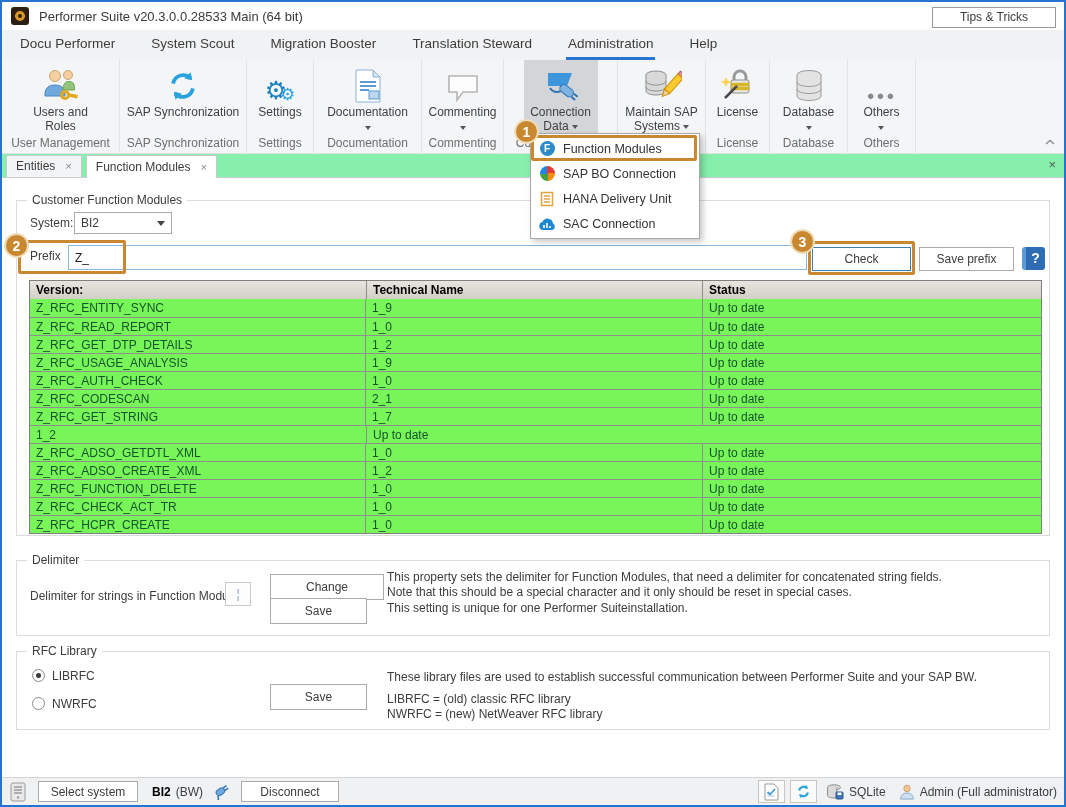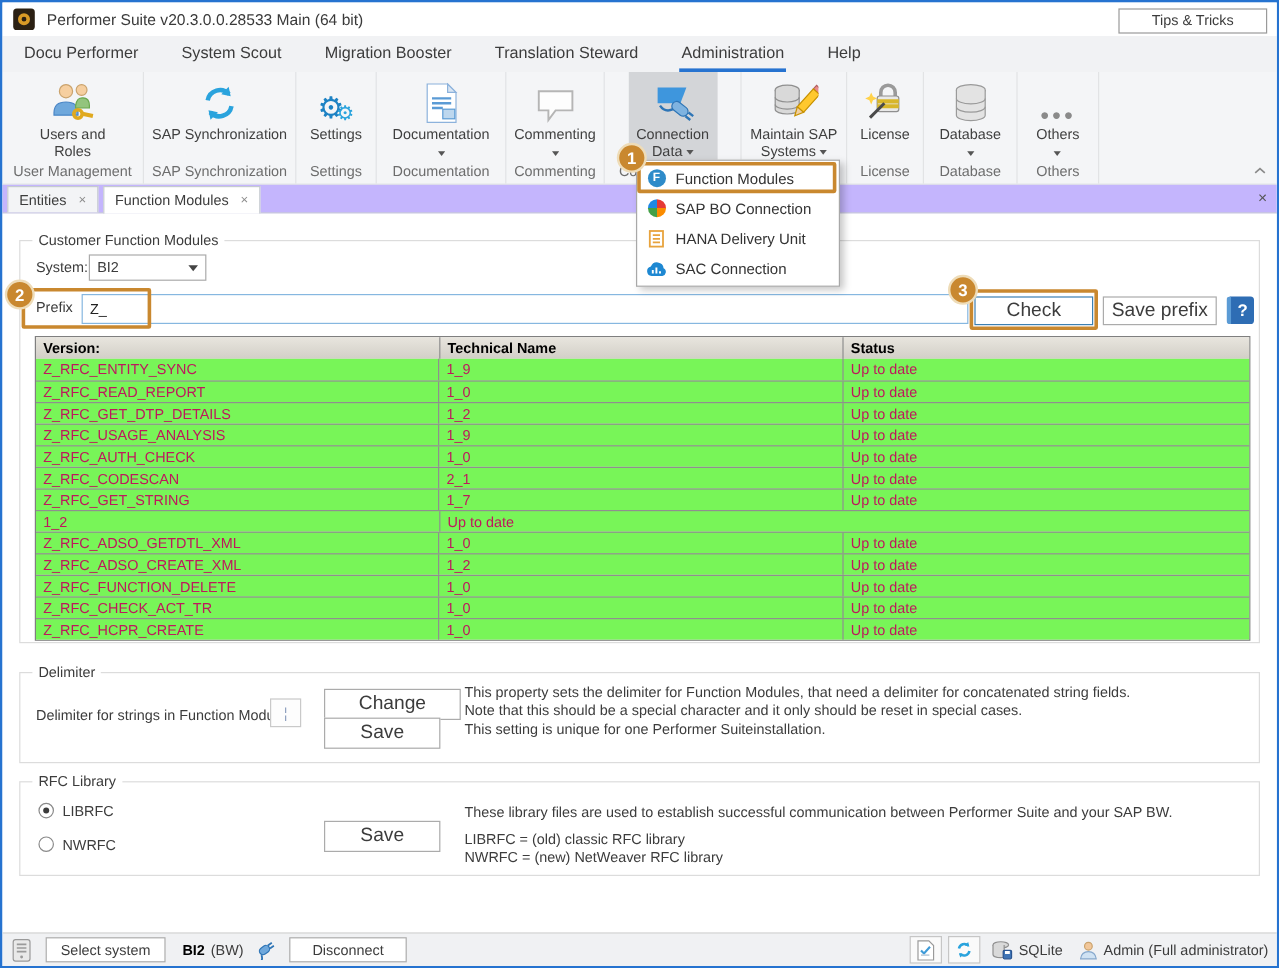--- a/index.html
+++ b/index.html
@@ -39,43 +39,43 @@
   
   .popup { position:absolute; left:528px; top:131px; width:170px; background:#fff; border:1px solid #a8a8a8; box-shadow:3px 3px 6px rgba(0,0,0,.22); z-index:30; padding:2px 0; }
   .po-item { height:25px; display:flex; align-items:center; font-size:12.5px; color:#333; }
   .po-ic { width:32px; display:flex; justify-content:center; align-items:center; }
   .mi-fm { display:inline-block; width:15px; height:15px; border-radius:50%; background:#2e8bc9; color:#fff; font-weight:bold; font-size:10px; line-height:15px; text-align:center; }
   .mi-bo { display:inline-block; width:15px; height:15px; border-radius:50%; background:conic-gradient(#e53935 0 90deg,#fb8c00 90deg 180deg,#43a047 180deg 270deg,#1e88e5 270deg 360deg); }
   
   .callout { position:absolute; border:3px solid var(--callout-orange,#c9882f); border-radius:2px; z-index:35; pointer-events:none; }
   .badge { position:absolute; width:25px; height:25px; border-radius:50%; background:var(--callout-orange,#c9882f); border:2px solid #eedcb8; color:#fff; font-weight:bold; font-size:14px; display:flex; align-items:center; justify-content:center; z-index:40; }
   
-  .tabstrip { position:absolute; top:152px; left:0; right:0; height:24px; background:#c4b5fd; border-bottom:1px solid #c9ced4; display:flex; align-items:flex-end; }
+  .tabstrip { position:absolute; top:152px; left:0; right:0; height:24px; background:#86efac; border-bottom:1px solid #c9ced4; display:flex; align-items:center; }
   .tab { display:inline-flex; align-items:center; height:22px; padding:0 9px; border:1px solid #c5cad0; border-bottom:none; background:#f3f4f6; margin-left:4px; gap:10px; color:#3c3c3c; position:relative; }
   .tab.active { background:#fff; height:23px; margin-bottom:-1px; z-index:2; }
   .tab .x { color:#8a8a8a; font-size:11px; }
   .strip-close { position:absolute; right:8px; top:3px; font-size:13px; color:#555; }
   
   .content { position:absolute; top:176px; left:0; right:0; bottom:28px; background:#fff; }
   .groupbox { position:absolute; border:1px solid #dcdcdc; }
   .gb-label { position:absolute; top:-8px; left:10px; background:#fff; padding:0 5px; color:#3c3c3c; }
   .lbl { position:absolute; color:#3c3c3c; }
-  .btn { position:absolute; background:#fff; border:1px solid #ababab; font-size:16px; color:#3c3c3c; text-align:center; font-family:inherit; }
+  .btn { position:absolute; background:#fff; border:1px solid #ababab; font-size:12px; color:#3c3c3c; text-align:center; font-family:inherit; }
   .btn.default { border-color:#3c7fb1; }
   .combo { position:absolute; background:#fff; border:1px solid #ababab; display:flex; align-items:center; padding-left:6px; }
   .combo .arrow { margin-left:auto; margin-right:6px; width:0; height:0; border-left:4px solid transparent; border-right:4px solid transparent; border-top:5px solid #444; }
   .txt-input { position:absolute; border:1px solid #86b7e0; background:#fff; font-family:inherit; font-size:12px; color:#222; padding-left:6px; }
   .delim-input { position:absolute; border:1px solid #c9c9c9; background:#fdfdfd; text-align:center; color:#8fa0bf; font-size:12px; font-family:inherit; }
   .help-book { position:absolute; width:23px; height:23px; background:#2e6db4; border-left:4px solid #5b9bd5; border-radius:3px; color:#fff; font-weight:bold; text-align:center; line-height:23px; font-size:14px; }
   
   .tbl { position:absolute; left:27px; top:102px; width:1013px; border:1px solid #7f7f7f; }
   .tr { display:flex; height:18px; border-top:1px solid #8f8f8f; }
   .tr:first-child { border-top:none; }
   .tr.head { background:linear-gradient(#e8e5de,#d2cfc7); font-weight:bold; color:#000; }
-  .tr.body { background:var(--table-row-green,#78f558); color:#be185d; }
+  .tr.body { background:var(--table-row-green,#78f558); color:#14532d; }
   .td { padding:1px 0 0 6px; line-height:16px; border-right:1px solid #8f8f8f; overflow:hidden; white-space:nowrap; }
   .td:last-child { border-right:none; }
   .c1 { width:336px; } .c2 { width:337px; } .c3 { width:338px; }
   
   .radio { position:absolute; width:13px; height:13px; border:1px solid #8a8a8a; border-radius:50%; background:#fff; }
   .radio.sel i { position:absolute; inset:3px; border-radius:50%; background:#3b3b3b; display:block; }
   .pre-line { white-space:pre-line; line-height:15.4px; }
   
   .statusbar { position:absolute; bottom:0; left:0; right:0; height:28px; background:#f0f1f3; border-top:1px solid #d4d4d4; display:flex; align-items:center; font-size:12px; }
   .sb-btn { background:#fff; border:1px solid #ababab; height:21px; font-size:12px; color:#3c3c3c; text-align:center; font-family:inherit; }

